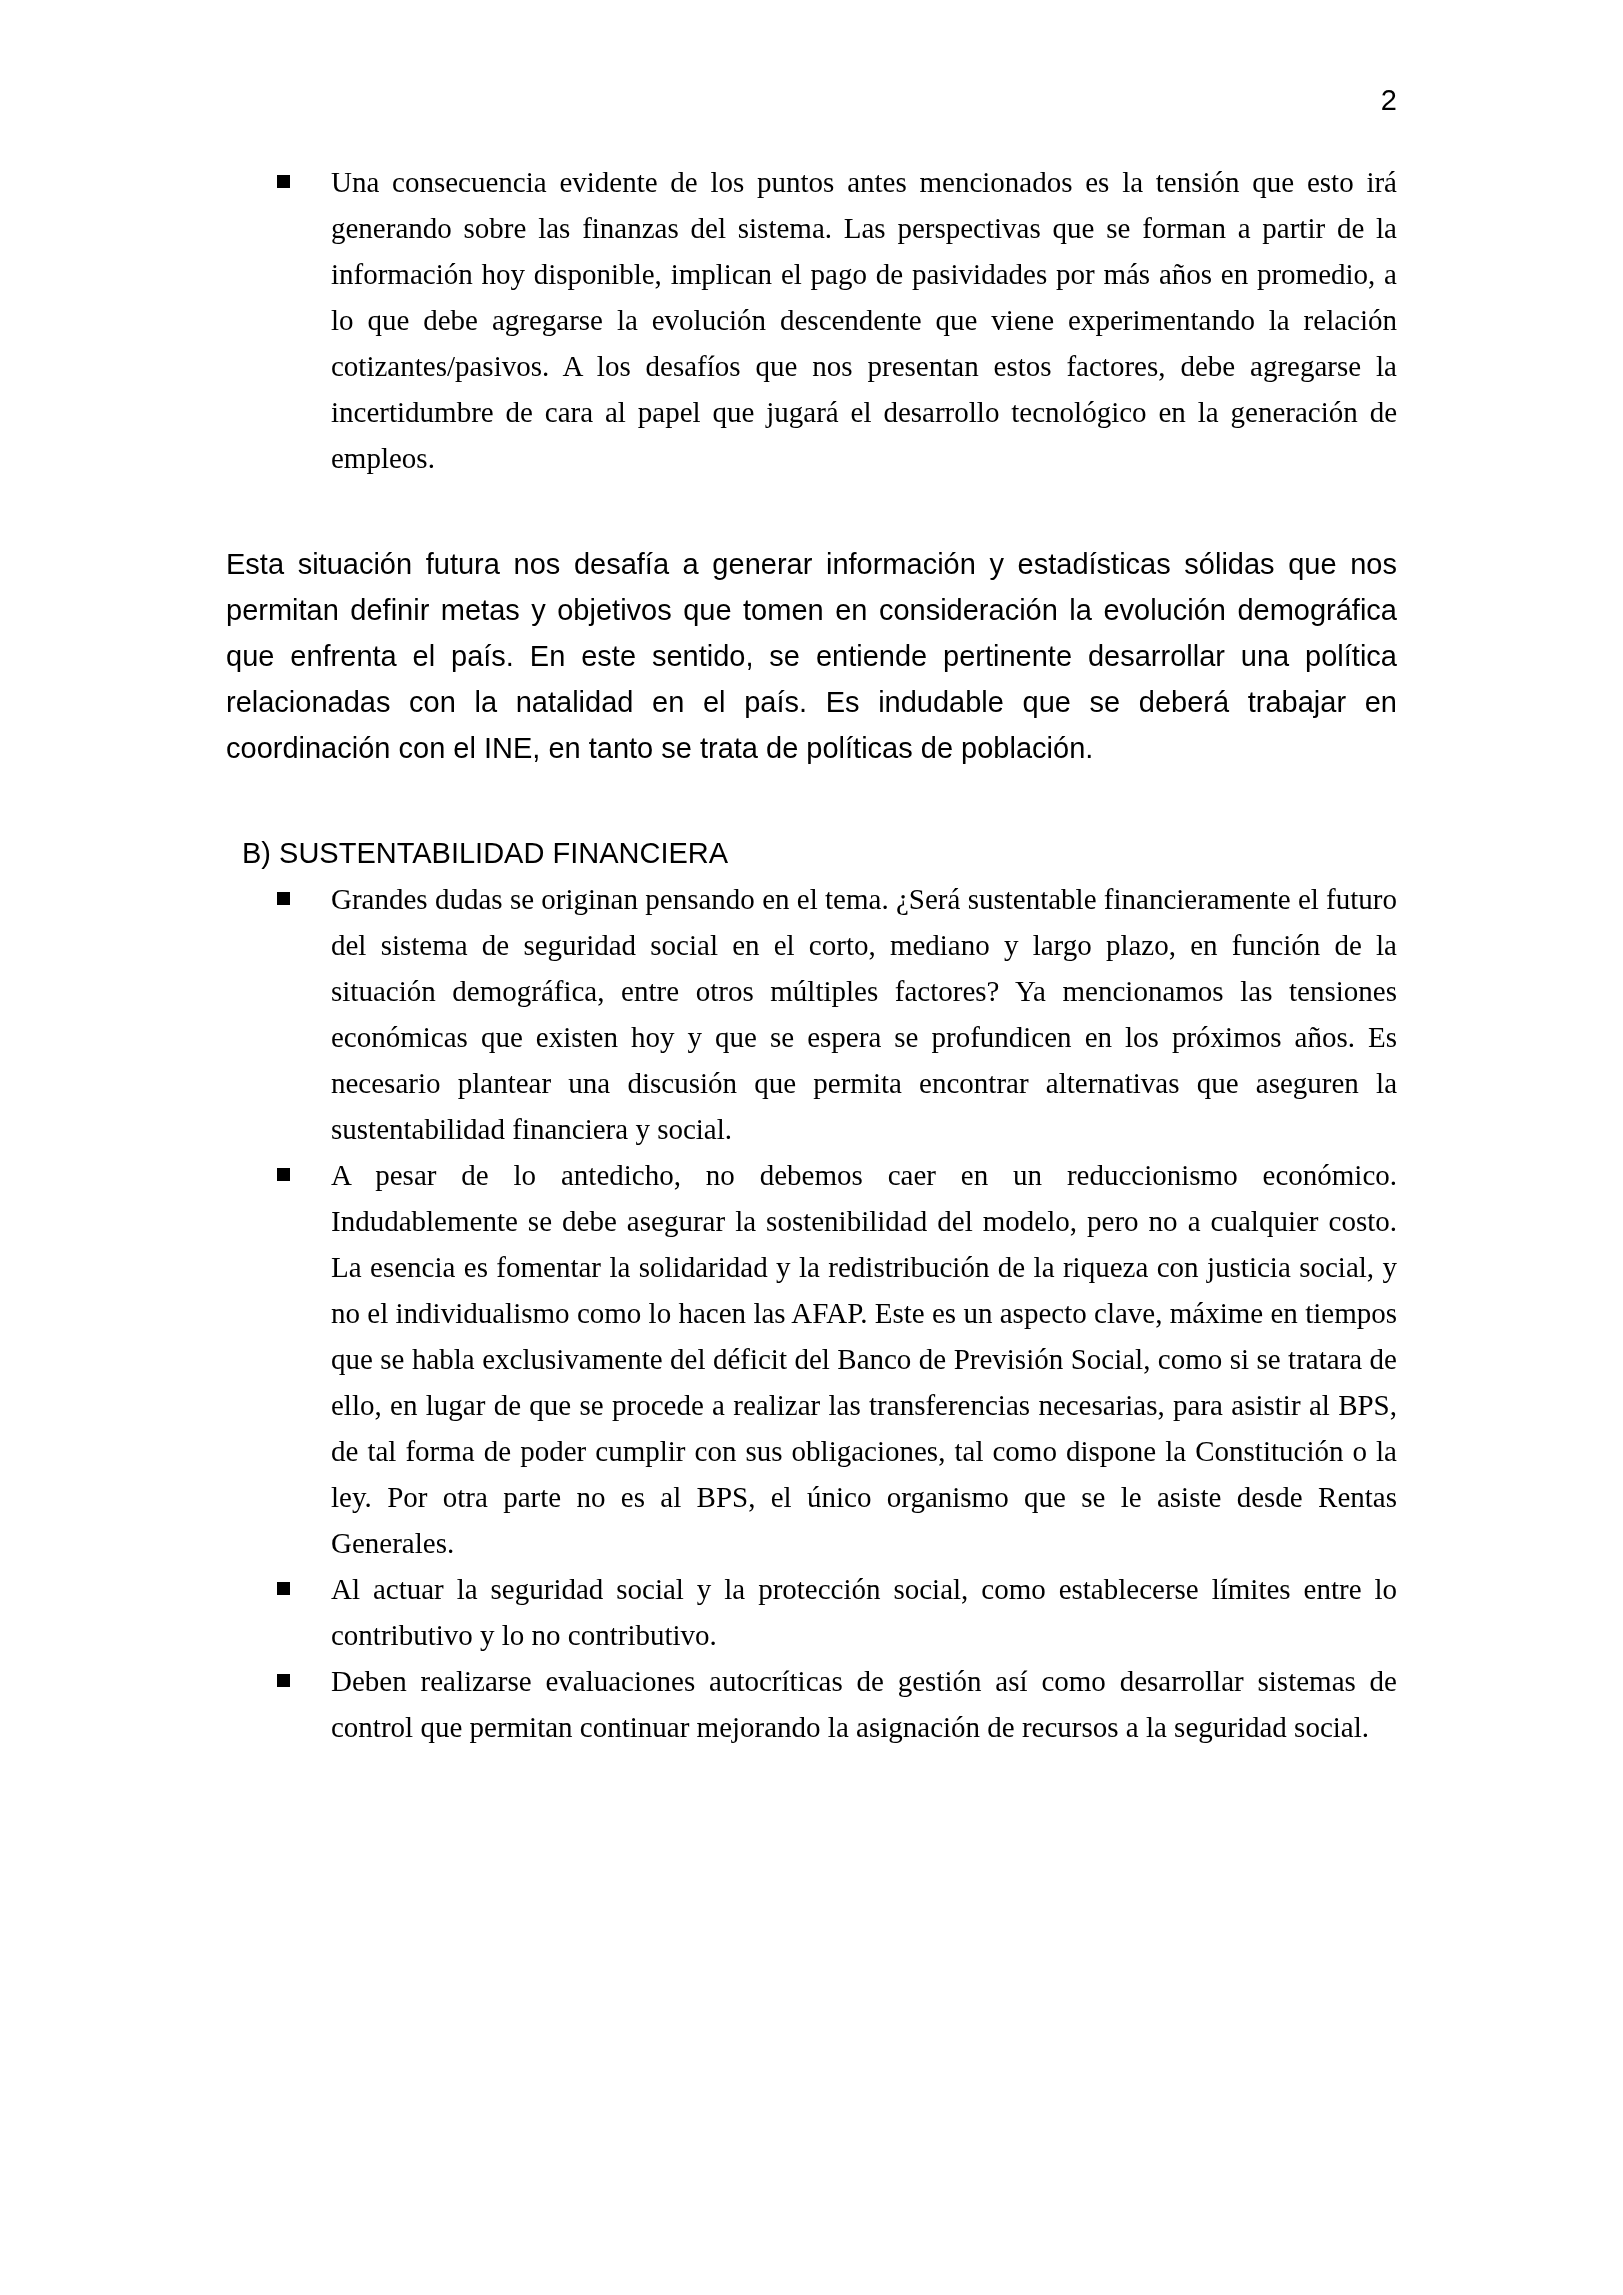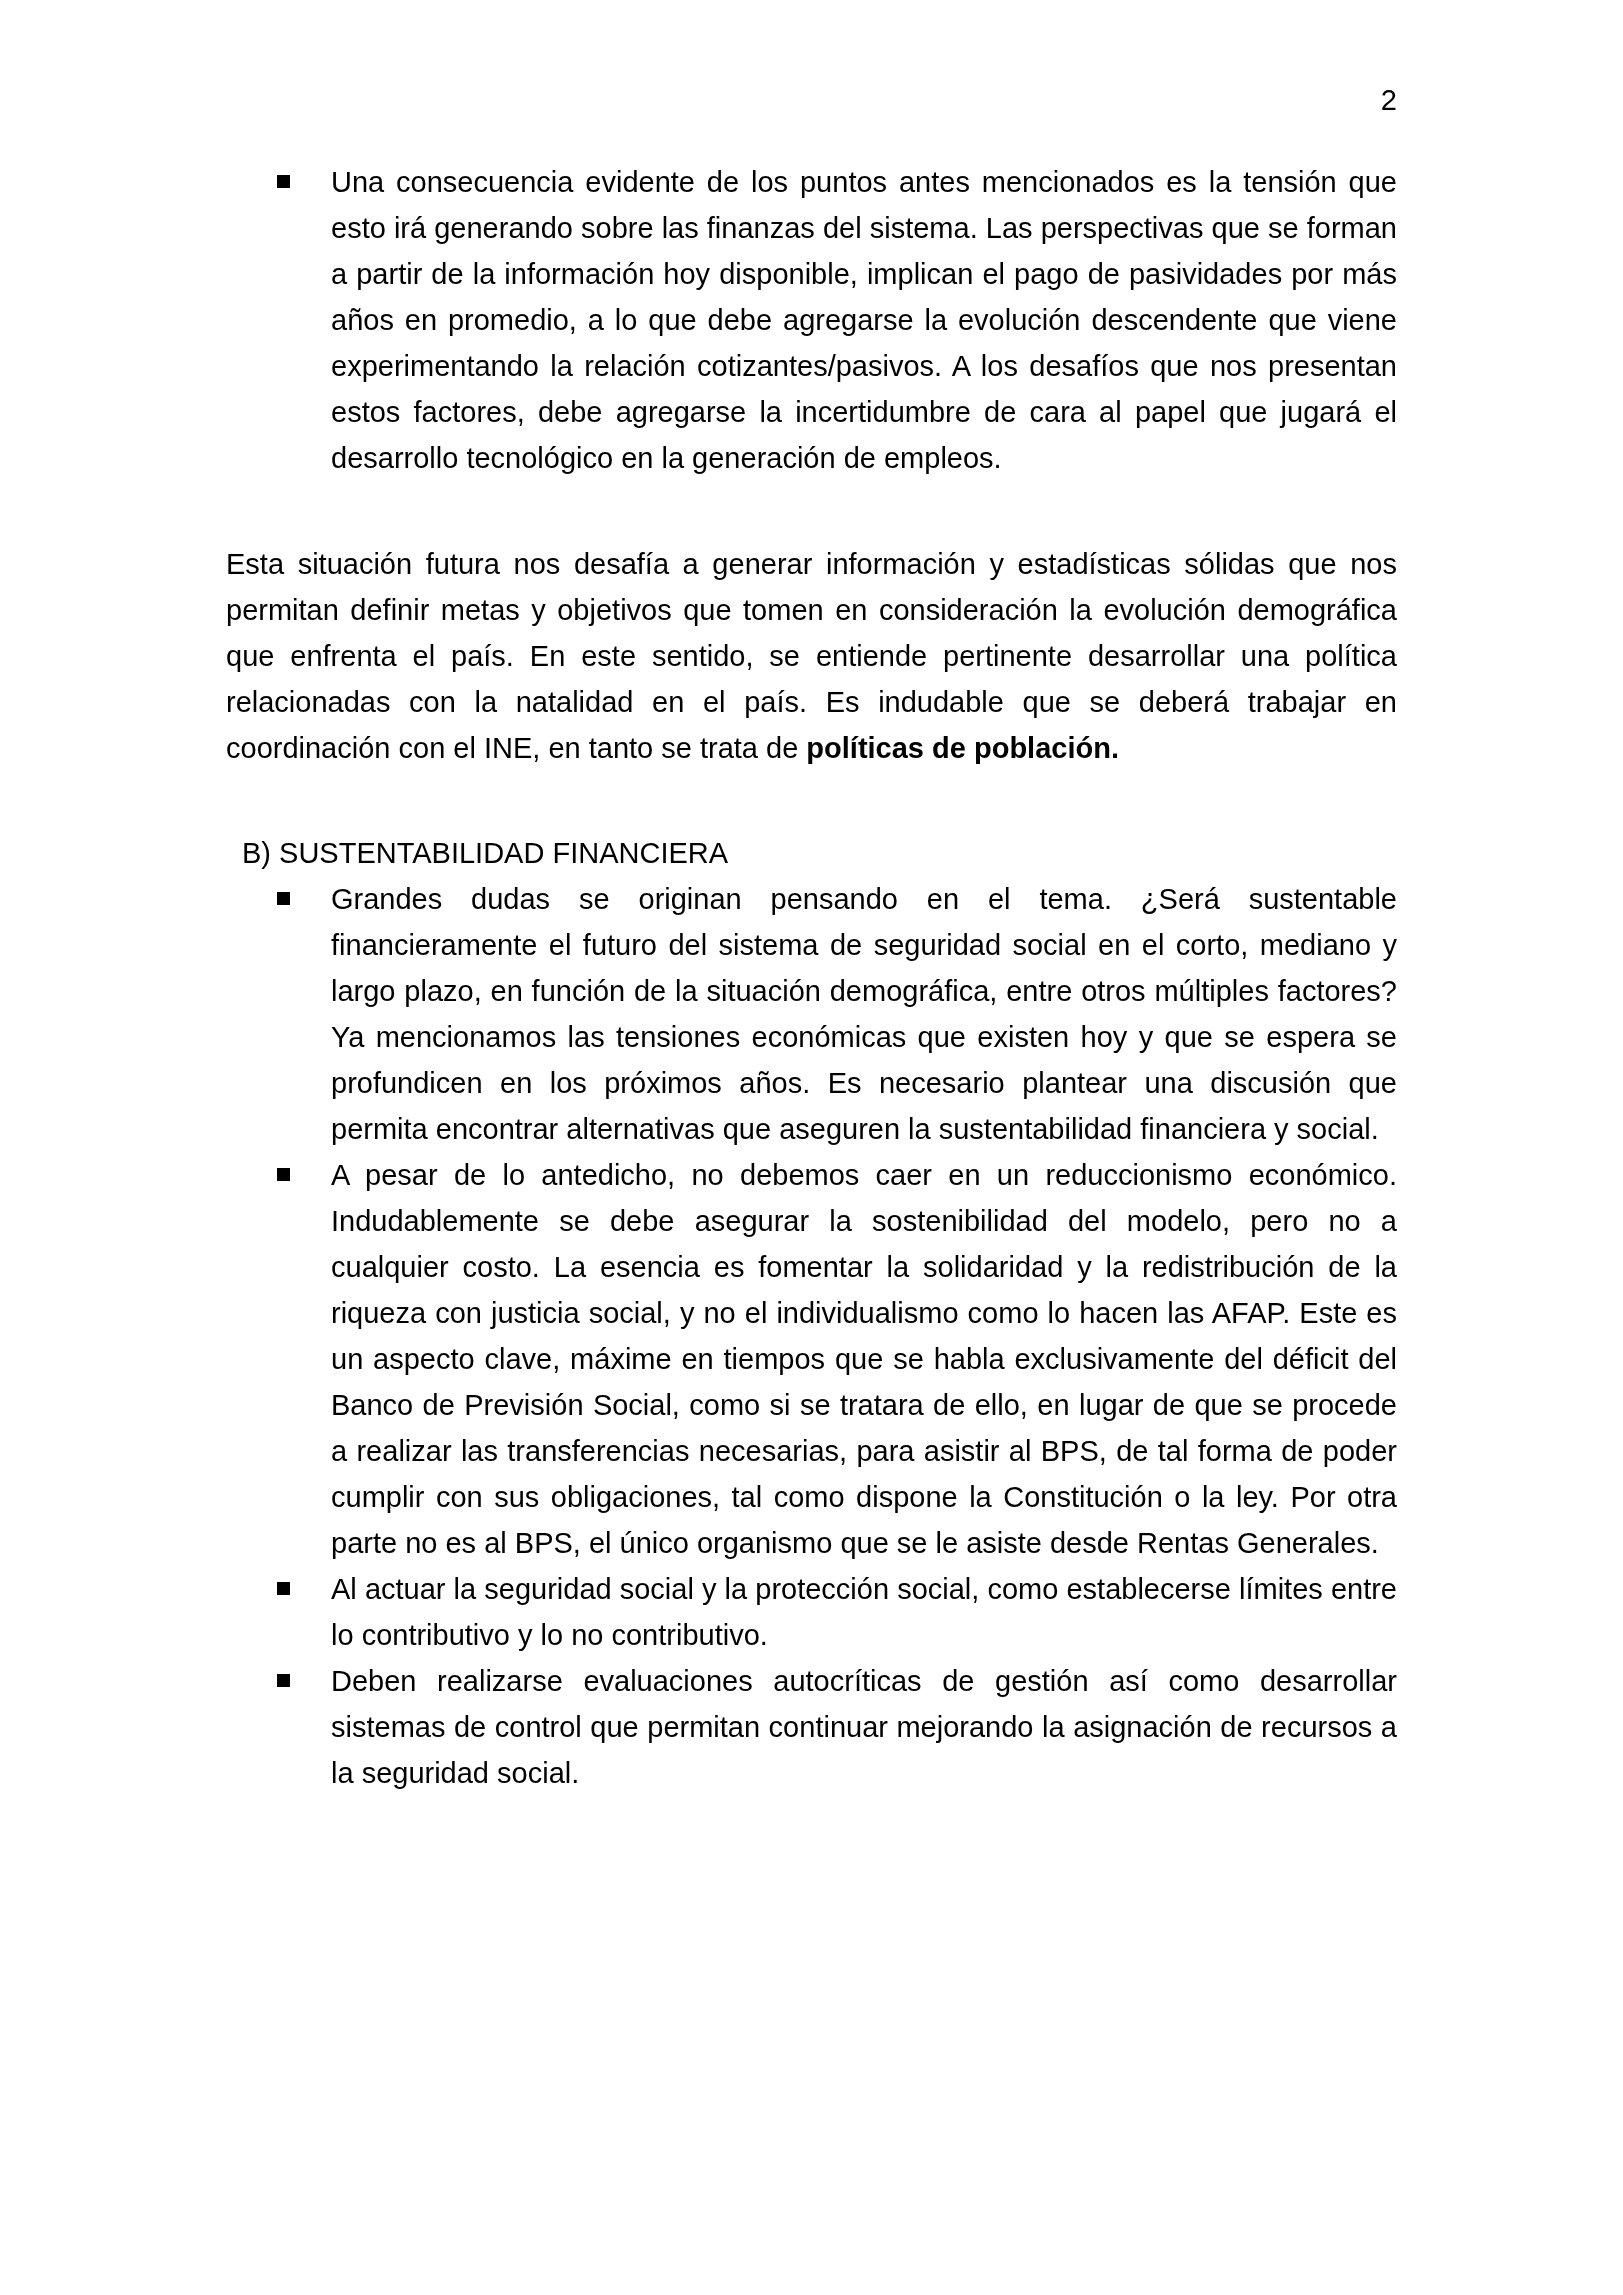--- a/index.html
+++ b/index.html
@@ -23,20 +23,21 @@
     text-align: justify;
   }
   .page-number {
     text-align: right;
     margin: 0 0 36px 0;
   }
   ul.bullet-list {
     list-style: none;
     margin: 0;
     padding: 0;
+    font-family: Liberation Serif, serif;
   }
   ul.bullet-list > li {
     position: relative;
     padding-left: 105px;
   }
   .bullet-marker {
     position: absolute;
     left: 51px;
     top: 16.4px;
     width: 13px;
@@ -47,21 +48,21 @@
     margin: 60px 0 0 0;
   }
   .section-heading {
     margin: 59px 0 0 16px;
     text-align: left;
   }
   .list-block {
     margin-top: 58px;
   }
   .bold-run {
-    font-weight: bold;
+    font-weight: normal;
   }
 </style>
 </head>
 <body>
 
 <div class="page">
 
   <div class="page-number">2</div>
 
   <ul class="bullet-list">

